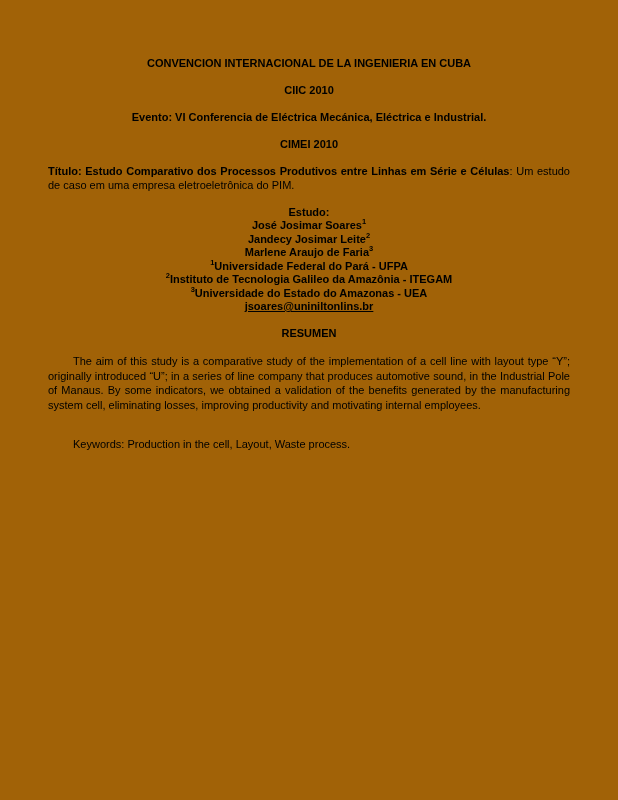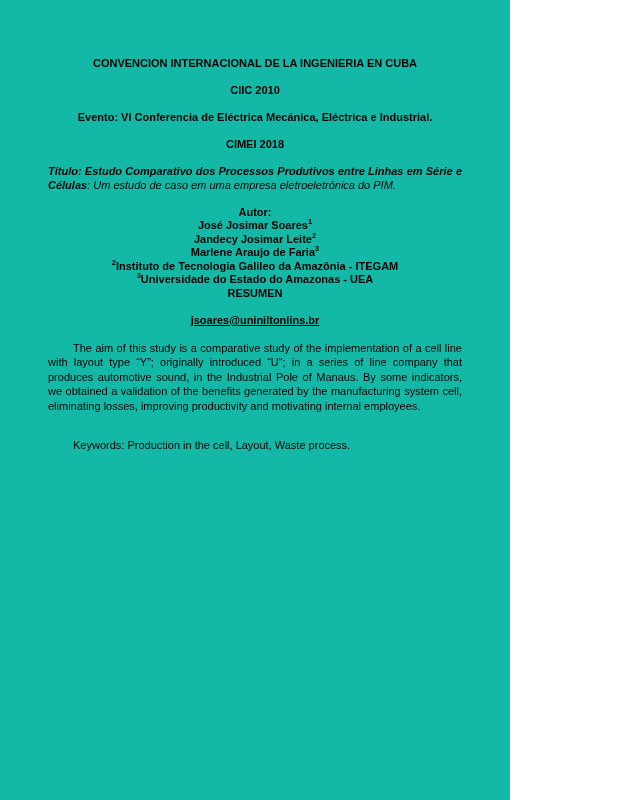--- a/index.html
+++ b/index.html
@@ -2,35 +2,35 @@
 <html><head>
 <meta charset="utf-8">
 <style>
   html, body {
     margin: 0;
     padding: 0;
     background: #ffffff;
   }
   .page {
     position: relative;
-    width: 510px;
+    width: 618px;
     height: 800px;
-    background: #14b8a6;
+    background: #a16207;
     box-sizing: border-box;
     padding: 57px 48px 0 48px;
     font-family: "Liberation Sans", sans-serif;
     font-size: 11px;
     line-height: 13.5px;
     color: #000000;
     overflow: hidden;
   }
   p { margin: 0 0 13.5px 0; }
   .center { text-align: center; }
   .bold { font-weight: bold; }
-  .justify { text-align: justify; font-style: italic; }
+  .justify { text-align: justify; }
   .tight { margin-bottom: 0; }
   .abstract {
     text-align: justify;
     line-height: 14.5px;
     text-indent: 25px;
     margin-bottom: 26px;
   }
   .keywords {
     text-indent: 25px;
   }
@@ -48,38 +48,39 @@
 <body>
 
 <div class="page">
 
   <p class="center bold">CONVENCION INTERNACIONAL DE LA INGENIERIA EN CUBA</p>
 
   <p class="center bold">CIIC 2010</p>
 
   <p class="center bold">Evento: VI Conferencia de Eléctrica Mecánica, Eléctrica e Industrial.</p>
 
-  <p class="center bold">CIMEI 2018</p>
+  <p class="center bold">CIMEI 2010</p>
 
   <p class="justify"><span class="bold">Título: Estudo Comparativo dos Processos Produtivos entre Linhas em Série e Células</span><span>: Um estudo de caso em uma empresa eletroeletrônica do PIM.</span></p>
 
-  <p class="center bold tight">Autor:</p>
+  <p class="center bold tight">Estudo:</p>
 
   <p class="center bold tight"><span>José Josimar Soares</span><sup>1</sup></p>
 
   <p class="center bold tight"><span>Jandecy Josimar Leite</span><sup>2</sup></p>
 
   <p class="center bold tight"><span>Marlene Araujo de Faria</span><sup>3</sup></p>
 
+  <p class="center bold tight"><sup>1</sup><span>Universidade Federal do Pará - UFPA</span></p>
 
   <p class="center bold tight"><sup>2</sup><span>Instituto de Tecnologia Galileo da Amazônia - ITEGAM</span></p>
 
   <p class="center bold tight"><sup>3</sup><span>Universidade do Estado do Amazonas - UEA</span></p>
 
+  <p class="center"><span class="email-link">jsoares@uniniltonlins.br</span></p>
+
   <p class="center bold">RESUMEN</p>
-
-  <p class="center"><span class="email-link">jsoares@uniniltonlins.br</span></p>
 
   <p class="abstract">The aim of this study is a comparative study of the implementation of a cell line with layout type “Y”; originally introduced “U”; in a series of line company that produces automotive sound, in the Industrial Pole of Manaus. By some indicators, we obtained a validation of the benefits generated by the manufacturing system cell, eliminating losses, improving productivity and motivating internal employees.</p>
 
   <p class="keywords">Keywords: Production in the cell, Layout, Waste process.</p>
 
 </div>
 
 </body></html>

